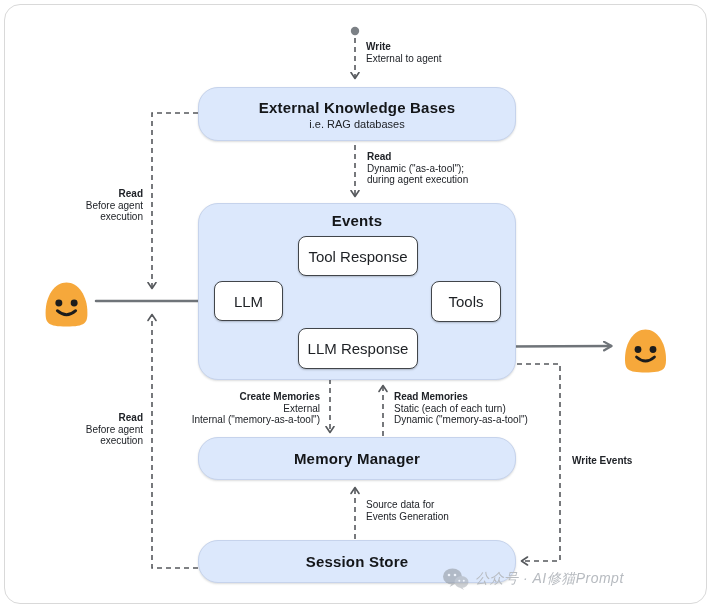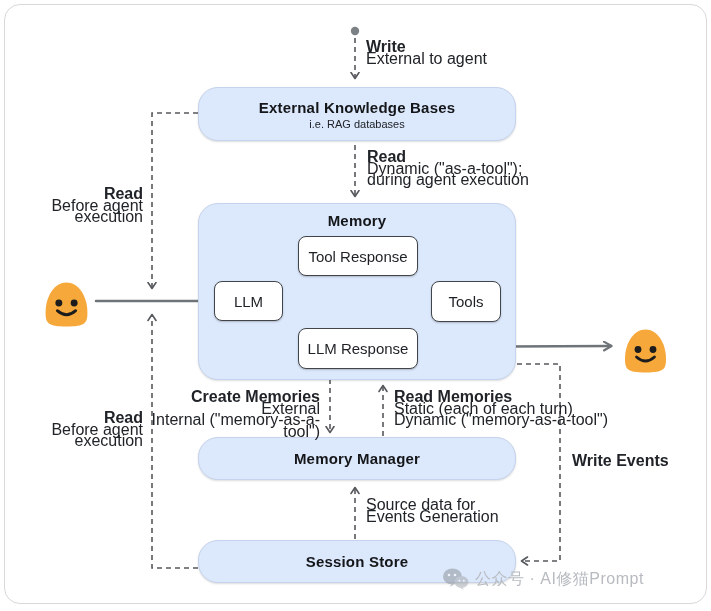--- a/index.html
+++ b/index.html
@@ -14,28 +14,28 @@
   .bluebox .t{font-size:15px;font-weight:bold;color:#141619;letter-spacing:.2px;}
   .bluebox .sub{font-size:11px;color:#202328;margin-top:2px;}
 
   .agentbox{justify-content:flex-start;}
   .agentbox .t{margin-top:8px;}
 
   .node{position:absolute;background:#ffffff;border:1.5px solid #41454a;border-radius:8px;
         display:flex;align-items:center;justify-content:center;font-size:15px;color:#1d2024;
         box-shadow:0 1px 2px rgba(0,0,0,.22);}
 
-  .lbl{position:absolute;font-size:16px;line-height:11.6px;color:#202328;}
+  .lbl{position:absolute;font-size:10px;line-height:11.6px;color:#202328;}
   .lbl .b{font-weight:bold;}
   .lbl.r{text-align:right;}
 
   .emoji{position:absolute;}
 
   .watermark{position:absolute;left:442px;top:567px;display:flex;align-items:center;gap:6px;
-             color:#b7bbc0;font-size:16px;font-weight:500;letter-spacing:.5px;}
+             color:#b7bbc0;font-size:14px;font-weight:500;letter-spacing:.5px;font-style:italic;}
   .watermark svg{opacity:.55;}
 </style>
 </head>
 <body>
 
 <div id="canvas">
   <div class="frame"></div>
 
   <svg class="wires" viewBox="0 0 711 611">
     <defs>
@@ -68,21 +68,21 @@
       <path d="M465,347 L465,327" marker-end="url(#mS)"></path>
     </g>
   </svg>
 
   <div class="bluebox" style="left:198px;top:87px;width:316px;height:52px;">
     <div class="t">External Knowledge Bases</div>
     <div class="sub">i.e. RAG databases</div>
   </div>
 
   <div class="bluebox agentbox" style="left:198px;top:203px;width:316px;height:175px;">
-    <div class="t">Memory</div>
+    <div class="t">Events</div>
   </div>
 
   <div class="node" style="left:298px;top:236px;width:118px;height:38px;">
     <span>Tool Response</span>
   </div>
   <div class="node" style="left:214px;top:281px;width:67px;height:38px;">
     <span>LLM</span>
   </div>
   <div class="node" style="left:431px;top:281px;width:68px;height:39px;">
     <span>Tools</span>

